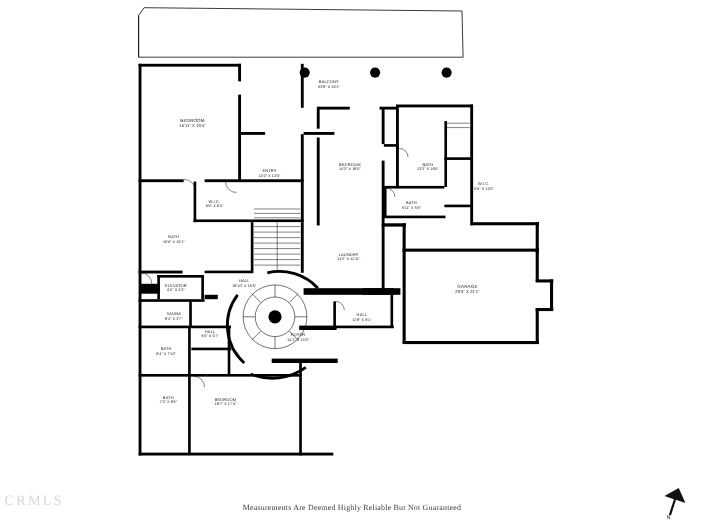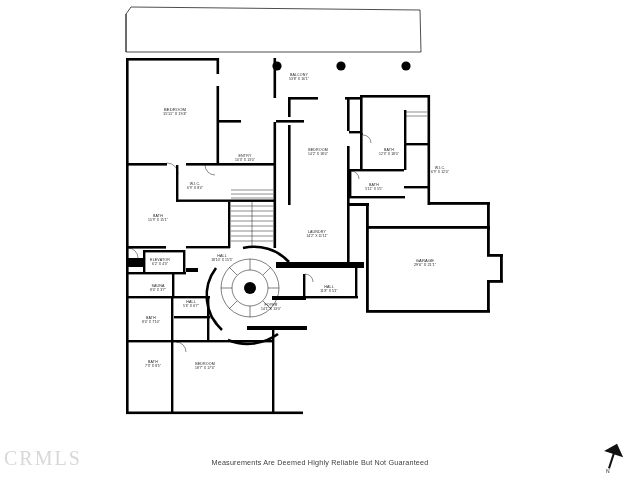--- a/index.html
+++ b/index.html
@@ -51,27 +51,27 @@
 
   #footer-note {
     position: absolute;
     left: 0;
     right: 0;
     top: 458px;
     text-align: center;
     font-size: 7.2px;
     color: #3d3d3d;
     letter-spacing: 0.2px;
-    font-family: Liberation Sans, sans-serif;
+    font-family: Liberation Serif, serif;
   }
   #watermark {
     position: absolute;
     left: 4px;
     top: 447px;
-    font-size: 20px;
+    font-size: 13px;
     letter-spacing: 2px;
     color: #d8d8d8;
     font-family: "Liberation Serif", serif;
   }
   #north {
     position: absolute;
     right: 14px;
     top: 442px;
     width: 26px;
     height: 34px;

